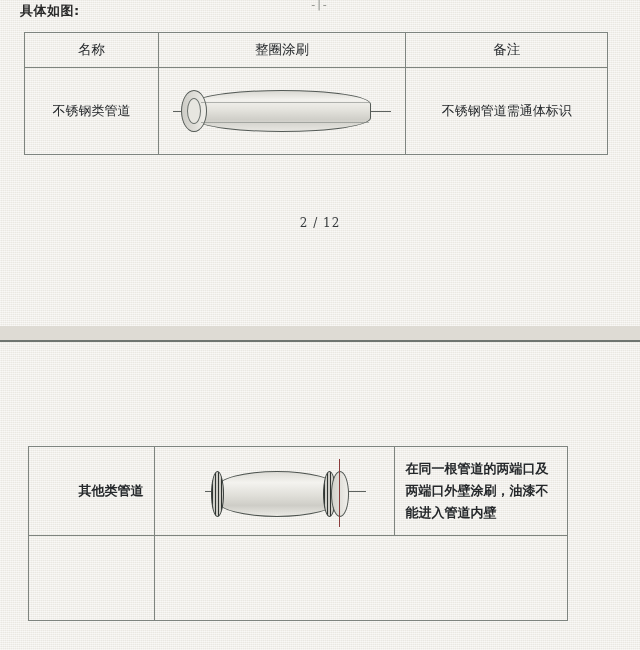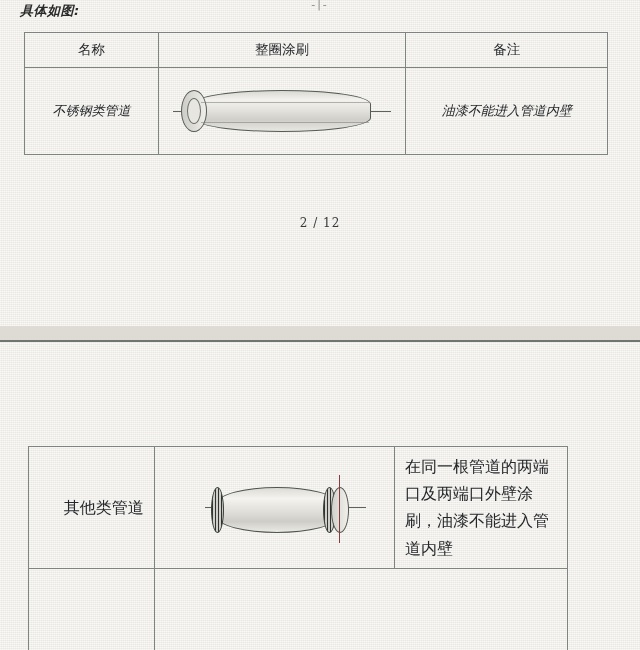--- a/index.html
+++ b/index.html
@@ -47,21 +47,20 @@
 
   .lead-text {
     position: absolute;
     left: 20px;
     top: 2px;
     font-family: "DejaVu Sans", sans-serif;
     font-size: 13px;
     font-weight: bold;
     color: #2a2a2a;
     letter-spacing: 0.5px;
-    font-style: italic;
   }
 
   
   table.doc {
     position: absolute;
     border-collapse: collapse;
     background: transparent;
     font-size: 13px;
     color: #25282b;
   }
@@ -72,21 +71,21 @@
     vertical-align: middle;
     text-align: center;
     font-family: "DejaVu Sans", sans-serif;
   }
   #table1 {
     left: 24px;
     top: 32px;
     width: 584px;
   }
   #table1 th { height: 26px; font-size: 13.5px; }
-  #table1 td { height: 78px; font-style: italic; }
+  #table1 td { height: 78px; }
   .col-name { width: 126px; }
   .col-pos  { width: 250px; }
   .col-note { width: 200px; }
 
   
   .pipe-wrap {
     position: relative;
     height: 70px;
   }
   .pipe-axis {
@@ -140,24 +139,25 @@
   }
 
   
   #table2 {
     left: 28px;
     top: 104px;
     width: 540px;
   }
   #table2 td {
     border: 1px solid #7e847f;
-    font-size: 16px;
+    font-size: 13px;
     text-align: left;
     padding: 6px 10px;
     line-height: 1.7;
+    font-weight: bold;
   }
   #table2 td.center { text-align: right; }
   .c2-name { width: 118px; }
   .c2-pic  { width: 252px; }
   .c2-note { width: 170px; }
   .row-tall td { height: 76px; }
   .row-text td { height: 52px; }
   .row-blank td { height: 72px; }
 
   
@@ -246,21 +246,21 @@
         <td class="col-pos">
           <div class="pipe-wrap">
             <div class="pipe-axis" id="pipe1-axis"></div>
             <div class="pipe-body"></div>
             <div class="pipe-cap"></div>
             <div class="pipe-cap-inner"></div>
             <div class="pipe-hilite" style="top:26px"></div>
             <div class="pipe-hilite" style="top:46px"></div>
           </div>
         </td>
-        <td class="col-note">油漆不能进入管道内壁</td>
+        <td class="col-note">不锈钢管道需通体标识</td>
       </tr>
     </tbody>
   </table>
 
   <div class="page-num" id="pagenum1">2 / 12</div>
 </div>
 
 <div class="gap"></div>
 
 <div class="page" id="page-bottom">

